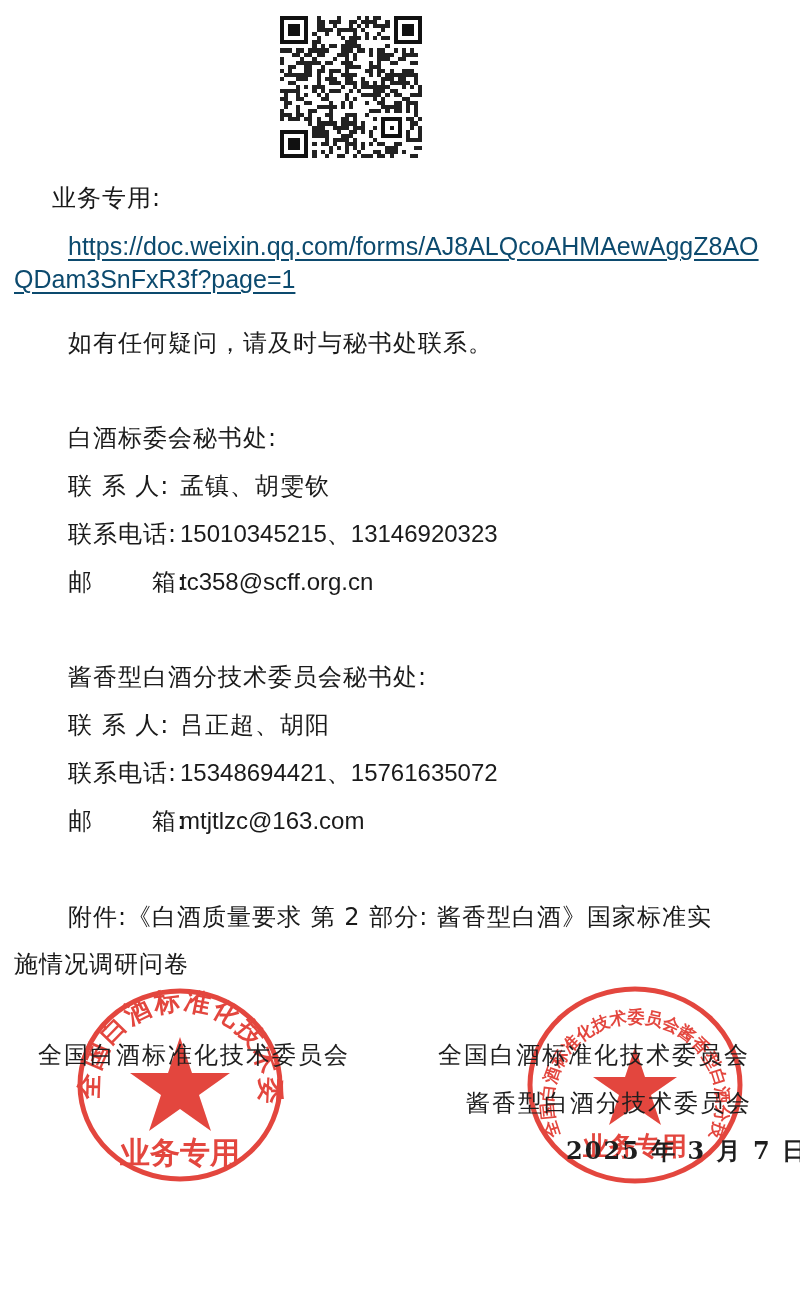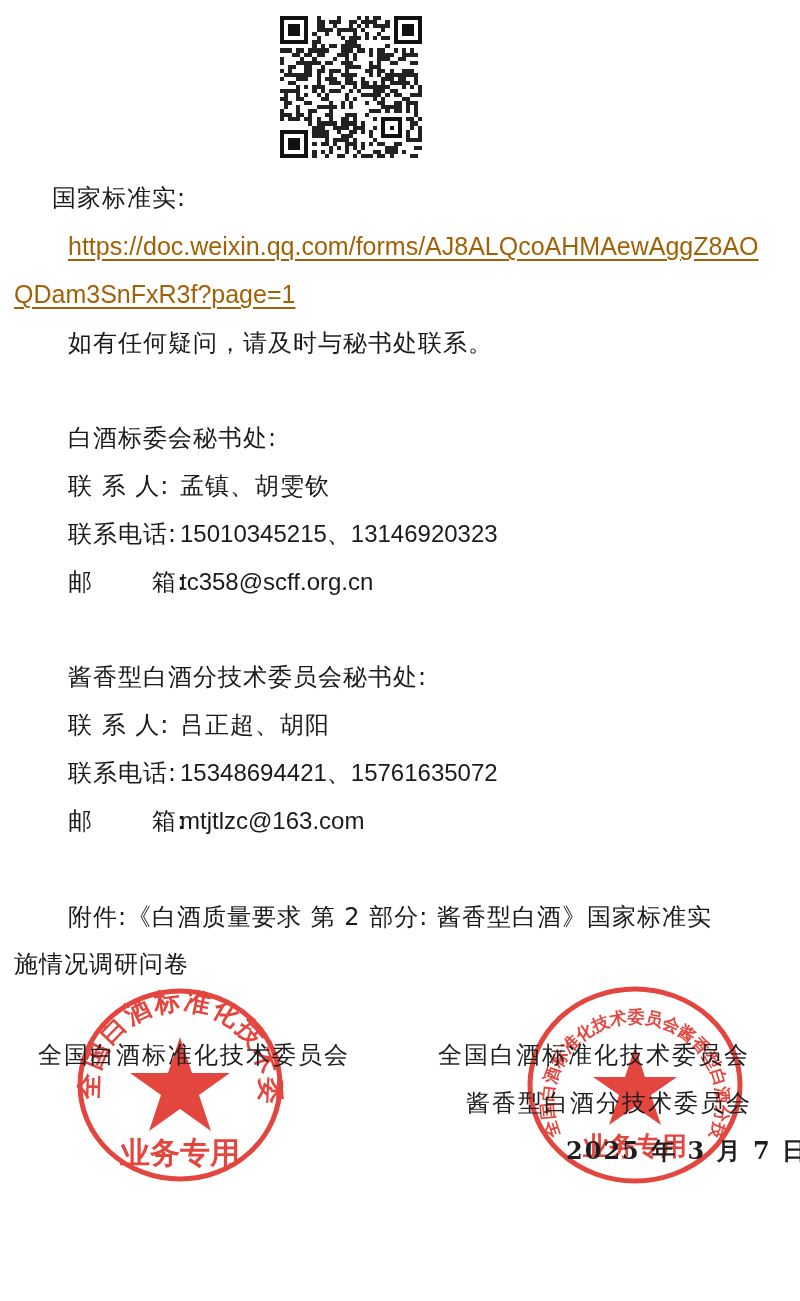--- a/index.html
+++ b/index.html
@@ -11,21 +11,21 @@
   .qr {
     position: absolute; left: 276px; top: 12px; width: 150px; height: 150px;
     background: #fff;
   }
   .qr svg { width: 150px; height: 150px; display: block; }
   .line {
     position: absolute; font-size: 24px; line-height: 30px; white-space: nowrap;
     letter-spacing: 1px;
   }
   .link {
-    color: #a16207; text-decoration: underline; text-decoration-thickness: 2px;
+    color: #0c4a6e; text-decoration: underline; text-decoration-thickness: 2px;
     text-underline-offset: 4px; font-family: "Liberation Sans", sans-serif;
     font-size: 25px; letter-spacing: 0; cursor: pointer;
   }
   .latin { font-family: Liberation Sans, sans-serif; letter-spacing: 0; }
   .label-spaced { display: inline-block; width: 112px; }
   .label-email { display: inline-block; width: 112px; }
   .label-email .l1 { display: inline-block; width: 84px; }
   .sig { position: absolute; font-family: "DejaVu Serif", "Liberation Serif", serif; font-size: 24px; line-height: 30px; white-space: nowrap; letter-spacing: 2px; color: #1e1e1e; z-index: 2; }
   .stamp { position: absolute; z-index: 1; opacity: 0.9; }
   .stamp svg { display: block; }
@@ -517,25 +517,25 @@
         <rect x="23" y="35" width="1" height="1"></rect>
         <rect x="25" y="35" width="1" height="1"></rect>
         <rect x="26" y="35" width="1" height="1"></rect>
         <rect x="28" y="35" width="1" height="1"></rect>
         <rect x="33" y="35" width="1" height="1"></rect>
         <rect x="34" y="35" width="1" height="1"></rect>
       </g>
   </svg>
 </div>
 
-<div class="line" style="left:52px; top:183px;">国家标准实:</div>
+<div class="line" style="left:52px; top:183px;">业务专用:</div>
 <div class="line" style="left:68px; top:231px;">
   <a class="link">https://doc.weixin.qq.com/forms/AJ8ALQcoAHMAewAggZ8AO</a>
 </div>
-<div class="line" style="left:14px; top:279px;">
+<div class="line" style="left:14px; top:264px;">
   <a class="link">QDam3SnFxR3f?page=1</a>
 </div>
 
 <div class="line" style="left:68px; top:328px;text-align:right;">如有任何疑问，请及时与秘书处联系。</div>
 
 <div>
   <div class="line" style="left:68px; top:423px;">白酒标委会秘书处:</div>
   <div class="line" style="left:68px; top:471px;">
     <span class="label-spaced">联 系 人:</span><span>孟镇、胡雯钦</span>
   </div>

